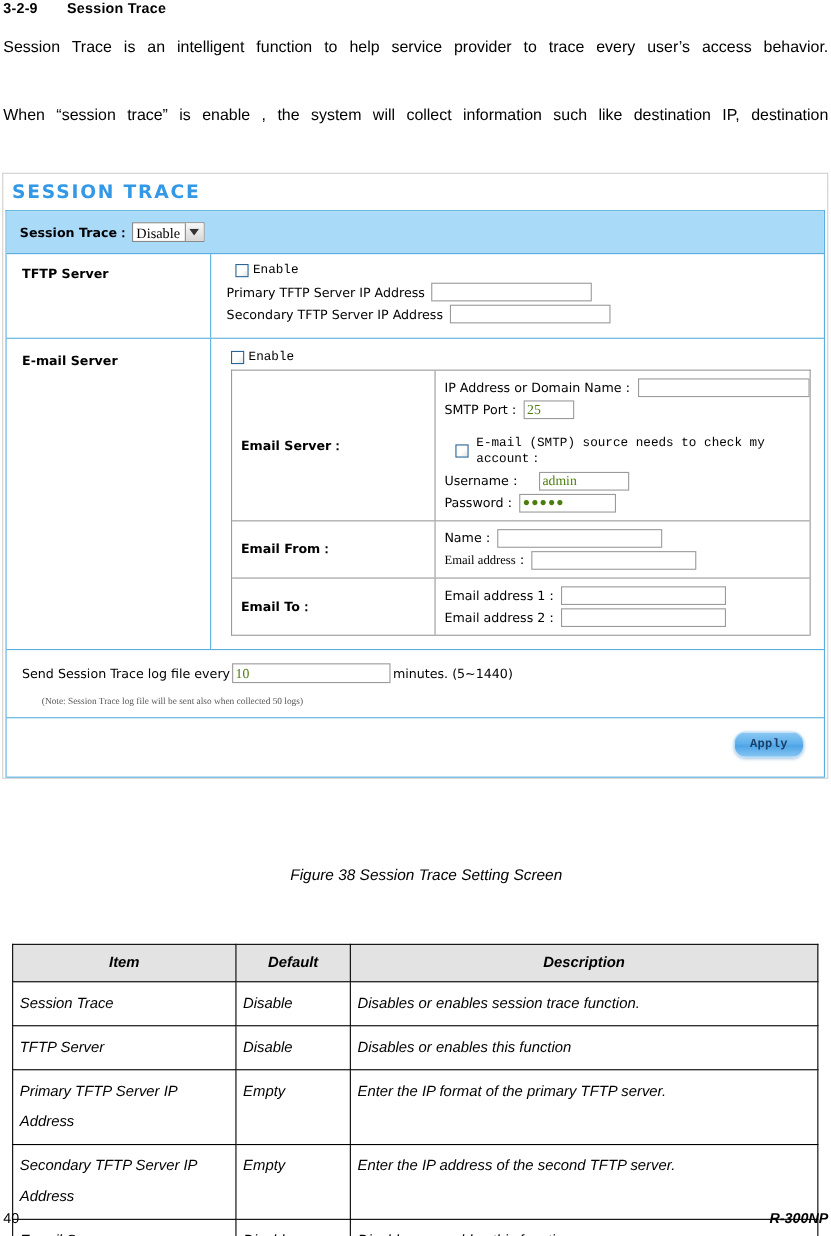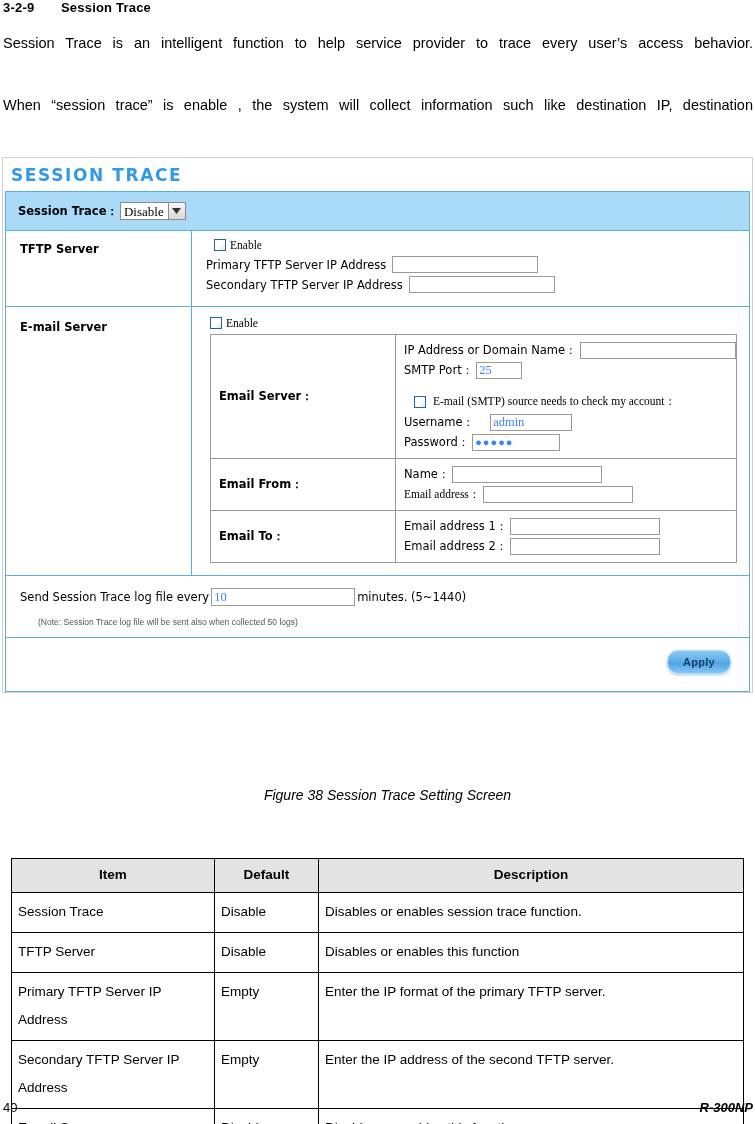--- a/index.html
+++ b/index.html
@@ -129,21 +129,21 @@
   }
   .drow .c-right {
     flex: 1 1 auto;
     box-sizing: border-box;
     padding: 8px 0 10px 14px;
   }
 
   .chk-line {
     display: flex;
     align-items: center;
-    font-family: Liberation Serif, serif;
+    font-family: Liberation Mono, monospace;
     font-size: 11.5px;
     margin-bottom: 5px;
   }
   .cbox {
     width: 12px;
     height: 12px;
     border: 1px solid #2a6496;
     background: linear-gradient(135deg,#ffffff 0%, #ffffff 55%, #e3e3e3 100%);
     box-sizing: border-box;
     margin-right: 4px;
@@ -160,21 +160,21 @@
   .f-line .f-lbl { white-space: nowrap; }
   .txt {
     border: 1px solid #9a9a9a;
     background: #ffffff;
     height: 17px;
     box-sizing: border-box;
     font-family: "Liberation Serif", serif;
     font-size: 12.5px;
     line-height: 15px;
     padding: 0 2px;
-    color: #3b82f6;
+    color: #4d7c0f;
     overflow: hidden;
     white-space: nowrap;
   }
   .dots { letter-spacing: 1px; font-size: 11px; }
 
   
   .etable {
     border: 1px solid #9a9a9a;
     border-bottom: none;
     margin-top: 5px;
@@ -207,21 +207,21 @@
     border-bottom: 1px solid #5aaee0;
     padding: 12px 0 10px 14px;
   }
   .srow .sline {
     display: flex;
     align-items: center;
     font-family: "DejaVu Sans", sans-serif;
     font-size: 11.5px;
   }
   .note {
-    font-family: Liberation Sans, sans-serif;
+    font-family: Liberation Serif, serif;
     font-size: 8.5px;
     color: #555;
     margin-top: 11px;
     margin-left: 18px;
   }
 
   .apply-row {
     border-bottom: 1px solid #5aaee0;
     height: 53px;
     position: relative;
@@ -230,21 +230,21 @@
     position: absolute;
     right: 18px;
     top: 12px;
     width: 62px;
     height: 22px;
     border-radius: 11px;
     background: linear-gradient(#8ac8f2 0%, #5fb0ec 45%, #4fa4e6 55%, #86c6f2 100%);
     border: 1px solid #b9dcf5;
     box-shadow: 0 1px 3px rgba(90,150,200,.55);
     color: #1a3f66;
-    font-family: Liberation Sans, sans-serif;
+    font-family: Liberation Mono, monospace;
     font-size: 11px;
     font-weight: bold;
     display: flex;
     align-items: center;
     justify-content: center;
     letter-spacing: .3px;
   }
 
   
   .fig-cap {
@@ -265,20 +265,21 @@
     width: 733px;
     border-collapse: collapse;
     font-size: 13.5px;
   }
   .spec-table th, .spec-table td {
     border: 1px solid #000000;
     padding: 5px 6px 6px 6px;
     vertical-align: top;
     line-height: 28px;
     font-weight: normal;
+    font-style: italic;
   }
   .spec-table thead th {
     background: #e3e3e3;
     text-align: center;
     font-weight: bold;
     line-height: 20px;
     padding: 6px 6px 7px 6px;
   }
   .spec-table .col-item   { width: 190px; }
   .spec-table .col-def    { width: 91px; }

